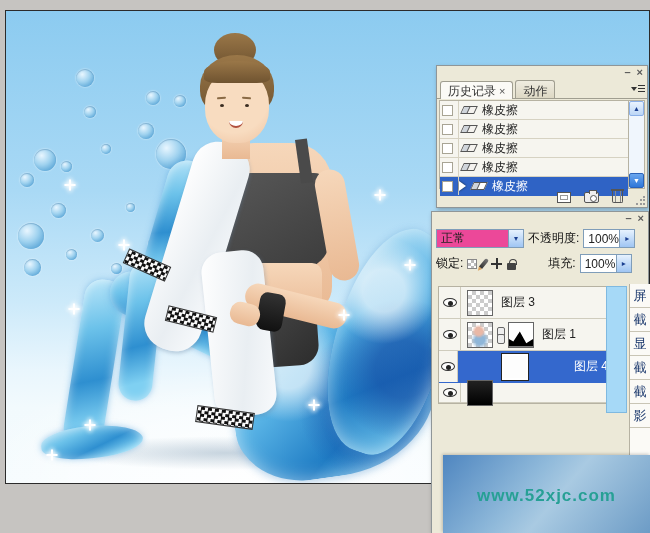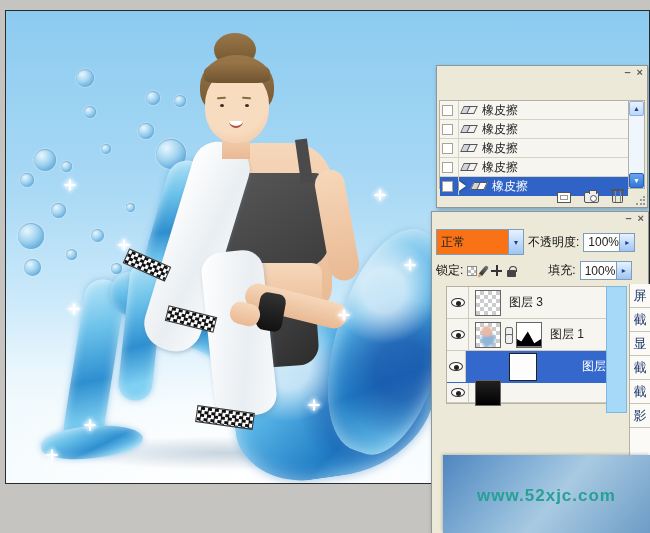--- a/index.html
+++ b/index.html
@@ -82,36 +82,36 @@
   .ico-doc::after { content:""; position:absolute; inset:2px; border:1px solid #999; }
   .ico-camera { width:15px; height:11px; border:1px solid #555; border-radius:2px; background:#eee; position:relative; }
   .ico-camera::before { content:""; position:absolute; left:4px; top:-3px; width:6px; height:3px; background:#eee; border:1px solid #555; border-bottom:none; }
   .ico-camera::after { content:""; position:absolute; left:4.5px; top:2px; width:5px; height:5px; border:1px solid #555; border-radius:50%; background:#fff; }
   .ico-trash { width:11px; height:12px; border:1px solid #555; border-top:none; border-radius:0 0 2px 2px; position:relative;
     background:repeating-linear-gradient(90deg, transparent 0 2px, #888 2px 3px, transparent 3px 5px); }
   .ico-trash::before { content:""; position:absolute; left:-2px; top:-2px; right:-2px; height:2px; background:#555; }
   
   #layers-panel { left:431px; top:211px; width:218px; height:322px; border-bottom:none; }
   .controls-row { display:flex; align-items:center; padding:4px 4px 2px; gap:4px; }
-  .combo { width:88px; height:26px; background:#f97316; border:1px solid #7f9db9; display:flex; align-items:center; justify-content:space-between; padding-left:4px; font-size:12px; }
+  .combo { width:88px; height:19px; background:#ec4899; border:1px solid #7f9db9; display:flex; align-items:center; justify-content:space-between; padding-left:4px; font-size:12px; }
   .combo-btn,.spin-btn { width:15px; height:100%; display:flex; align-items:center; justify-content:center;
     background:linear-gradient(#e7f2fe,#9fc5f3); border-left:1px solid #7f9db9; color:#1b3f91; font-size:8px; cursor:pointer; }
   .fieldlbl { font-size:12px; color:#111; white-space:nowrap; }
   .valbox { height:19px; width:52px; background:#fff; border:1px solid #7f9db9; display:flex; align-items:center; justify-content:space-between; padding-left:4px; font-size:12px; }
   .lockicons { display:flex; align-items:center; gap:5px; }
   .ico-checker { width:10px; height:10px; border:1px solid #888;
     background:linear-gradient(45deg,#bbb 25%,transparent 25%,transparent 75%,#bbb 75%),linear-gradient(45deg,#bbb 25%,#fff 25%,#fff 75%,#bbb 75%); background-size:6px 6px; background-position:0 0,3px 3px; }
   .ico-brush { width:4px; height:11px; background:linear-gradient(#777,#333); border-radius:2px 2px 0 0; transform:rotate(40deg); position:relative; }
   .ico-brush::after { content:""; position:absolute; left:0; bottom:-4px; width:0; height:0; border-left:2px solid transparent; border-right:2px solid transparent; border-top:4px solid #d9a05a; }
   .ico-move { width:11px; height:11px; position:relative; }
   .ico-move::before { content:""; position:absolute; left:5px; top:0; width:2px; height:11px; background:#333; }
   .ico-move::after { content:""; position:absolute; left:0; top:5px; width:11px; height:2px; background:#333; }
   .ico-lock { width:9px; height:7px; background:#444; border-radius:1px; position:relative; margin-top:5px; }
   .ico-lock::before { content:""; position:absolute; left:1.5px; top:-4px; width:6px; height:5px; border:1.5px solid #444; border-bottom:none; border-radius:4px 4px 0 0; }
-  .lrows { position:absolute; left:14px; top:74px; width:170px; background:#f6f5ef; border:1px solid #b6b2a2; border-right:none; }
+  .lrows { position:absolute; left:6px; top:74px; width:170px; background:#f6f5ef; border:1px solid #b6b2a2; border-right:none; }
   .lrow { height:32px; display:flex; align-items:center; border-bottom:1px solid #cfccbd; position:relative; background:#f6f5ef; }
   .lrow.selected { background:#3468cd; color:#fff; border-bottom-color:#3468cd;gap:38px; }
   .eyecell { width:22px; align-self:stretch; border-right:1px solid #cfccbd; display:flex; align-items:center; justify-content:center; background:#f6f5ef; }
   .eye { width:14px; height:9px; border:1px solid #333; border-radius:50%; position:relative; background:#fdfdfd; }
   .eye::after { content:""; position:absolute; left:4px; top:1.5px; width:5px; height:5px; border-radius:50%; background:#222; }
   .thumb { width:26px; height:26px; margin-left:6px; border:1px solid #666; flex:0 0 auto;
     background:linear-gradient(45deg,#ccc 25%,transparent 25%,transparent 75%,#ccc 75%),linear-gradient(45deg,#ccc 25%,#fff 25%,#fff 75%,#ccc 75%); background-size:8px 8px; background-position:0 0,4px 4px; }
   .thumb.photo { background:
       radial-gradient(circle at 45% 35%, #e9b8a6 0 18%, rgba(0,0,0,0) 34%),
       radial-gradient(circle at 50% 70%, #8fb6d8 0 22%, rgba(0,0,0,0) 45%),
@@ -224,20 +224,28 @@
       <span class="sparkle" style="left: 488px; top: 278px;"></span>
       <span class="sparkle" style="left: 368px; top: 178px;"></span>
     </div>
 </div>
 
 <div id="history-panel" class="panel">
   <div class="titlebar">
     <span class="winbtn">–</span>
     <span class="winbtn">×</span>
   </div>
+  <div class="tabrow">
+    <span class="tab active"><span>历史记录</span><span class="x">×</span></span>
+    <span class="tab">动作</span>
+    <span class="panel-menu">
+        <span class="tri"></span>
+        <span class="lines"></span>
+      </span>
+  </div>
   <div class="hbody">
     <div class="hrows" id="history-rows">
         <span class="hrow">
           <span class="hcheck"></span>
           <span class="hchecksep"></span>
           <span class="eraser"></span>
           <span class="hlabel">橡皮擦</span>
         </span>
         <span class="hrow">
           <span class="hcheck"></span>

